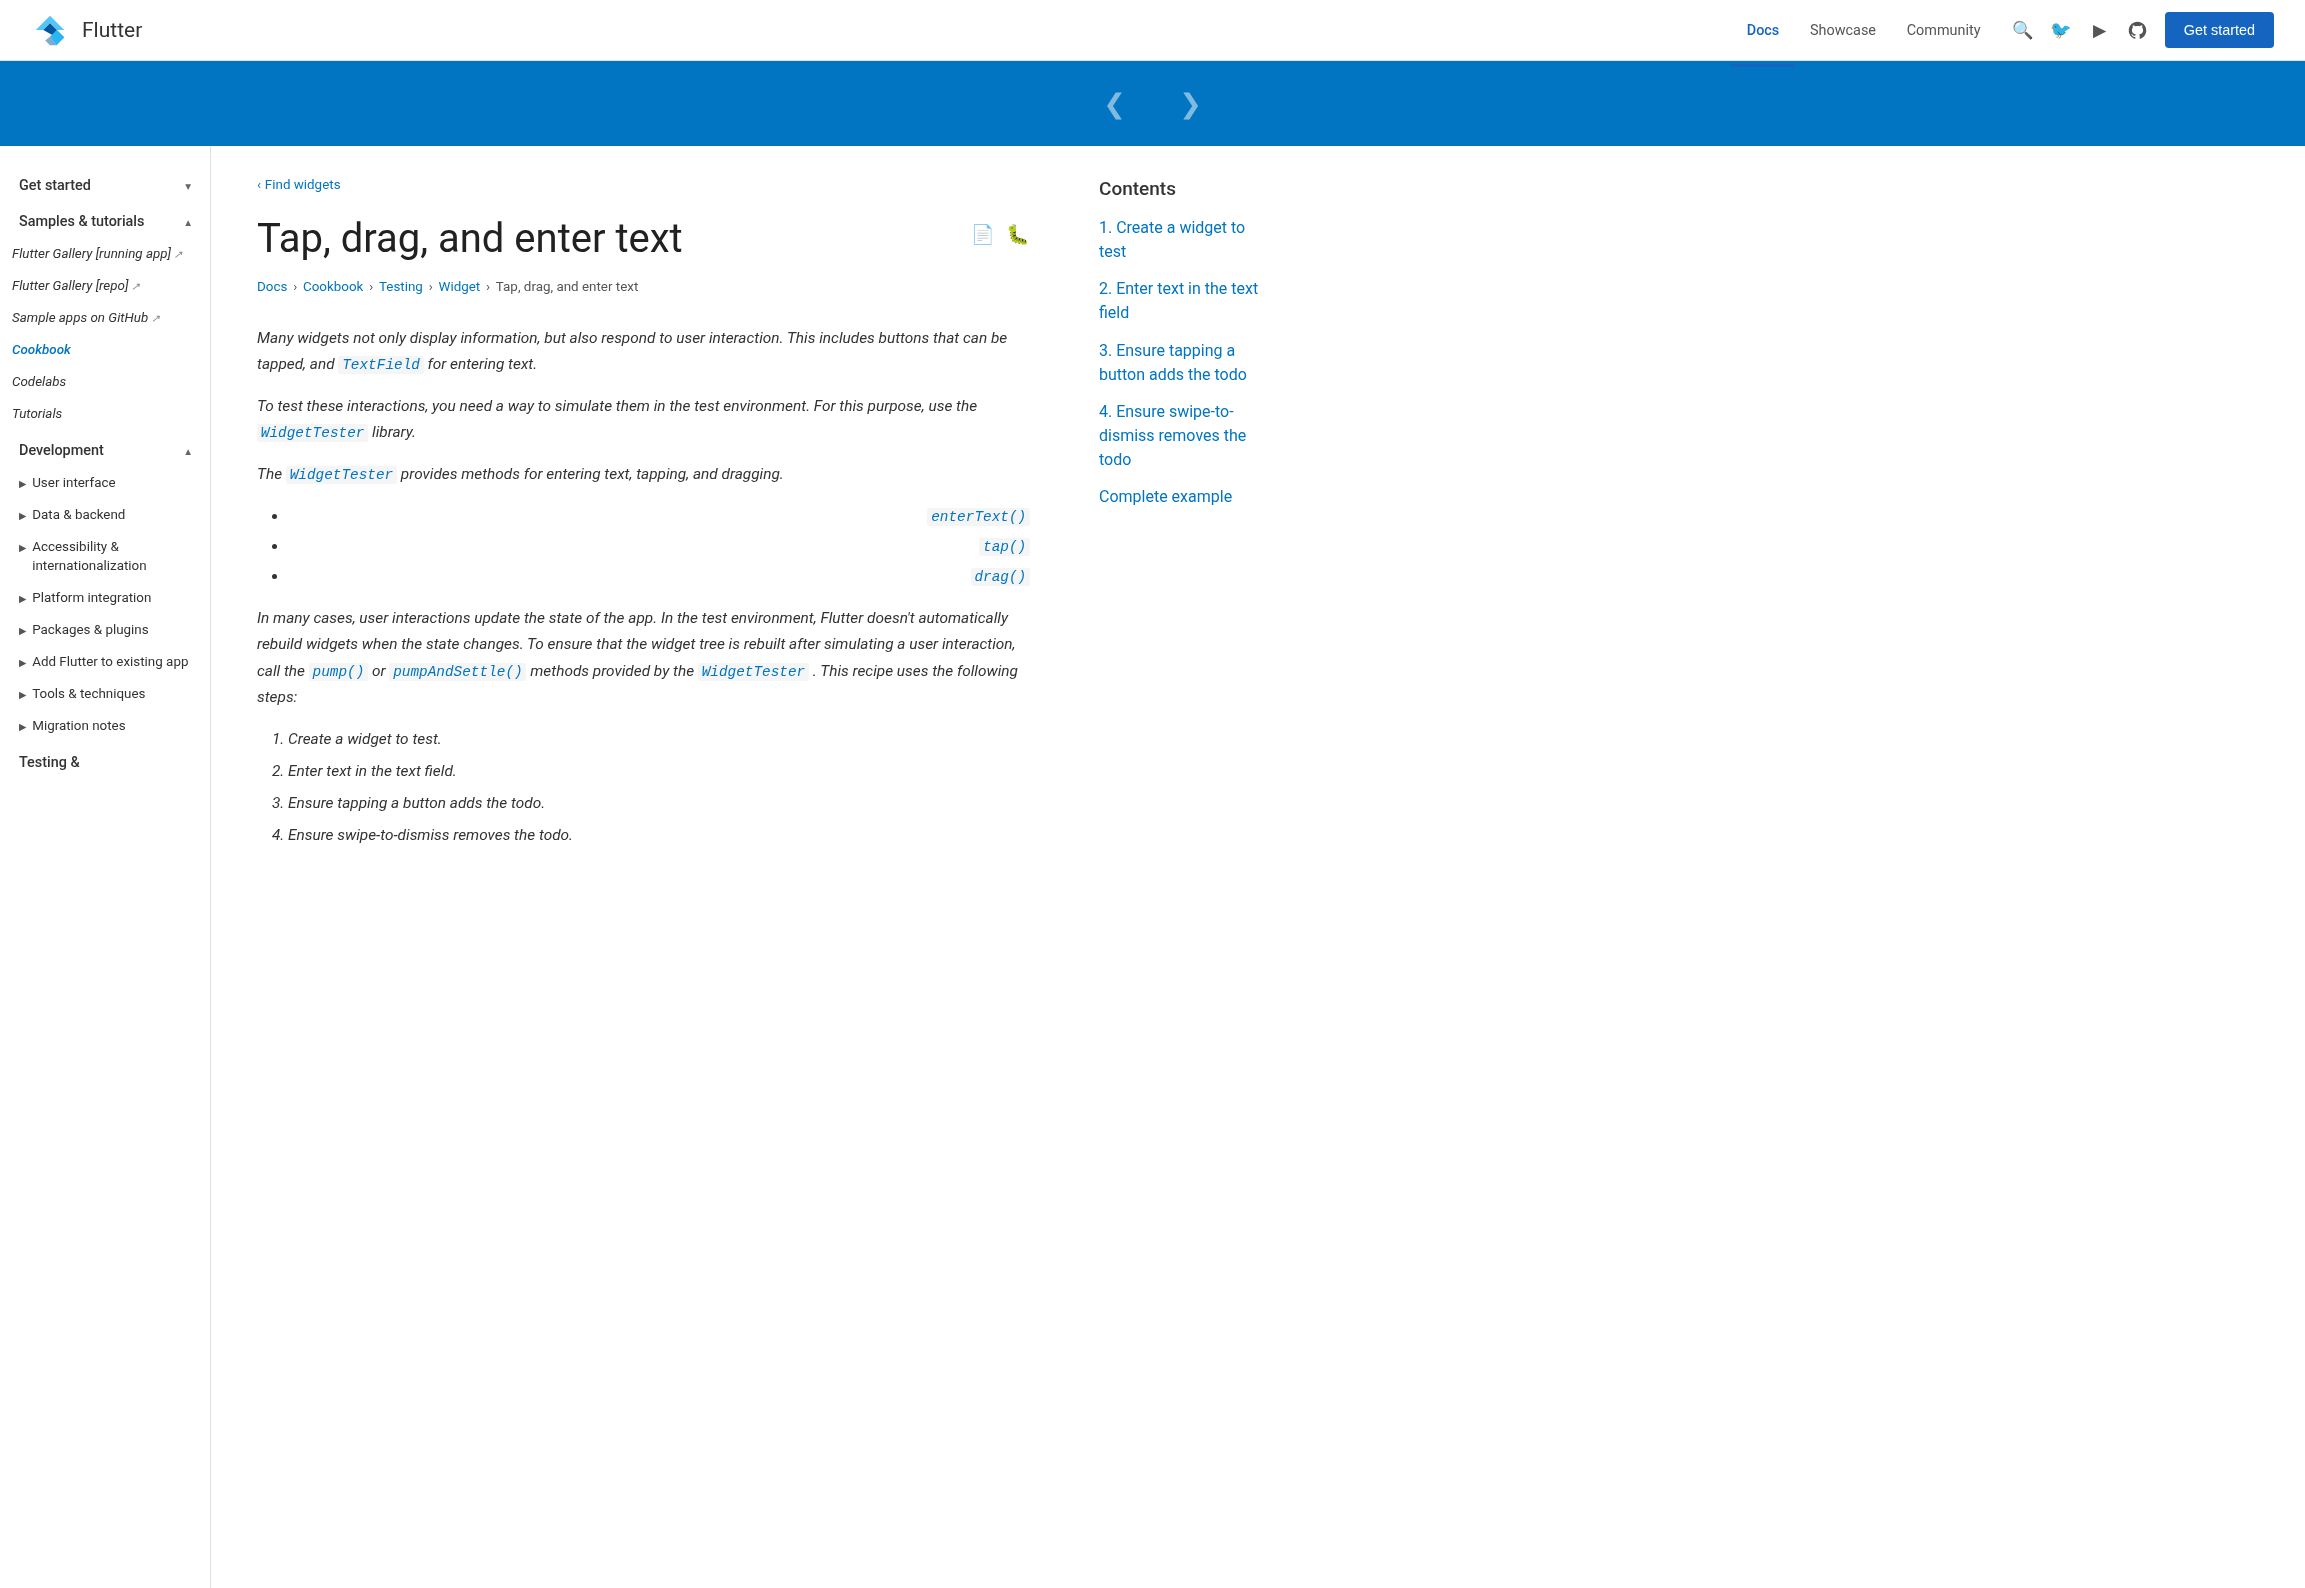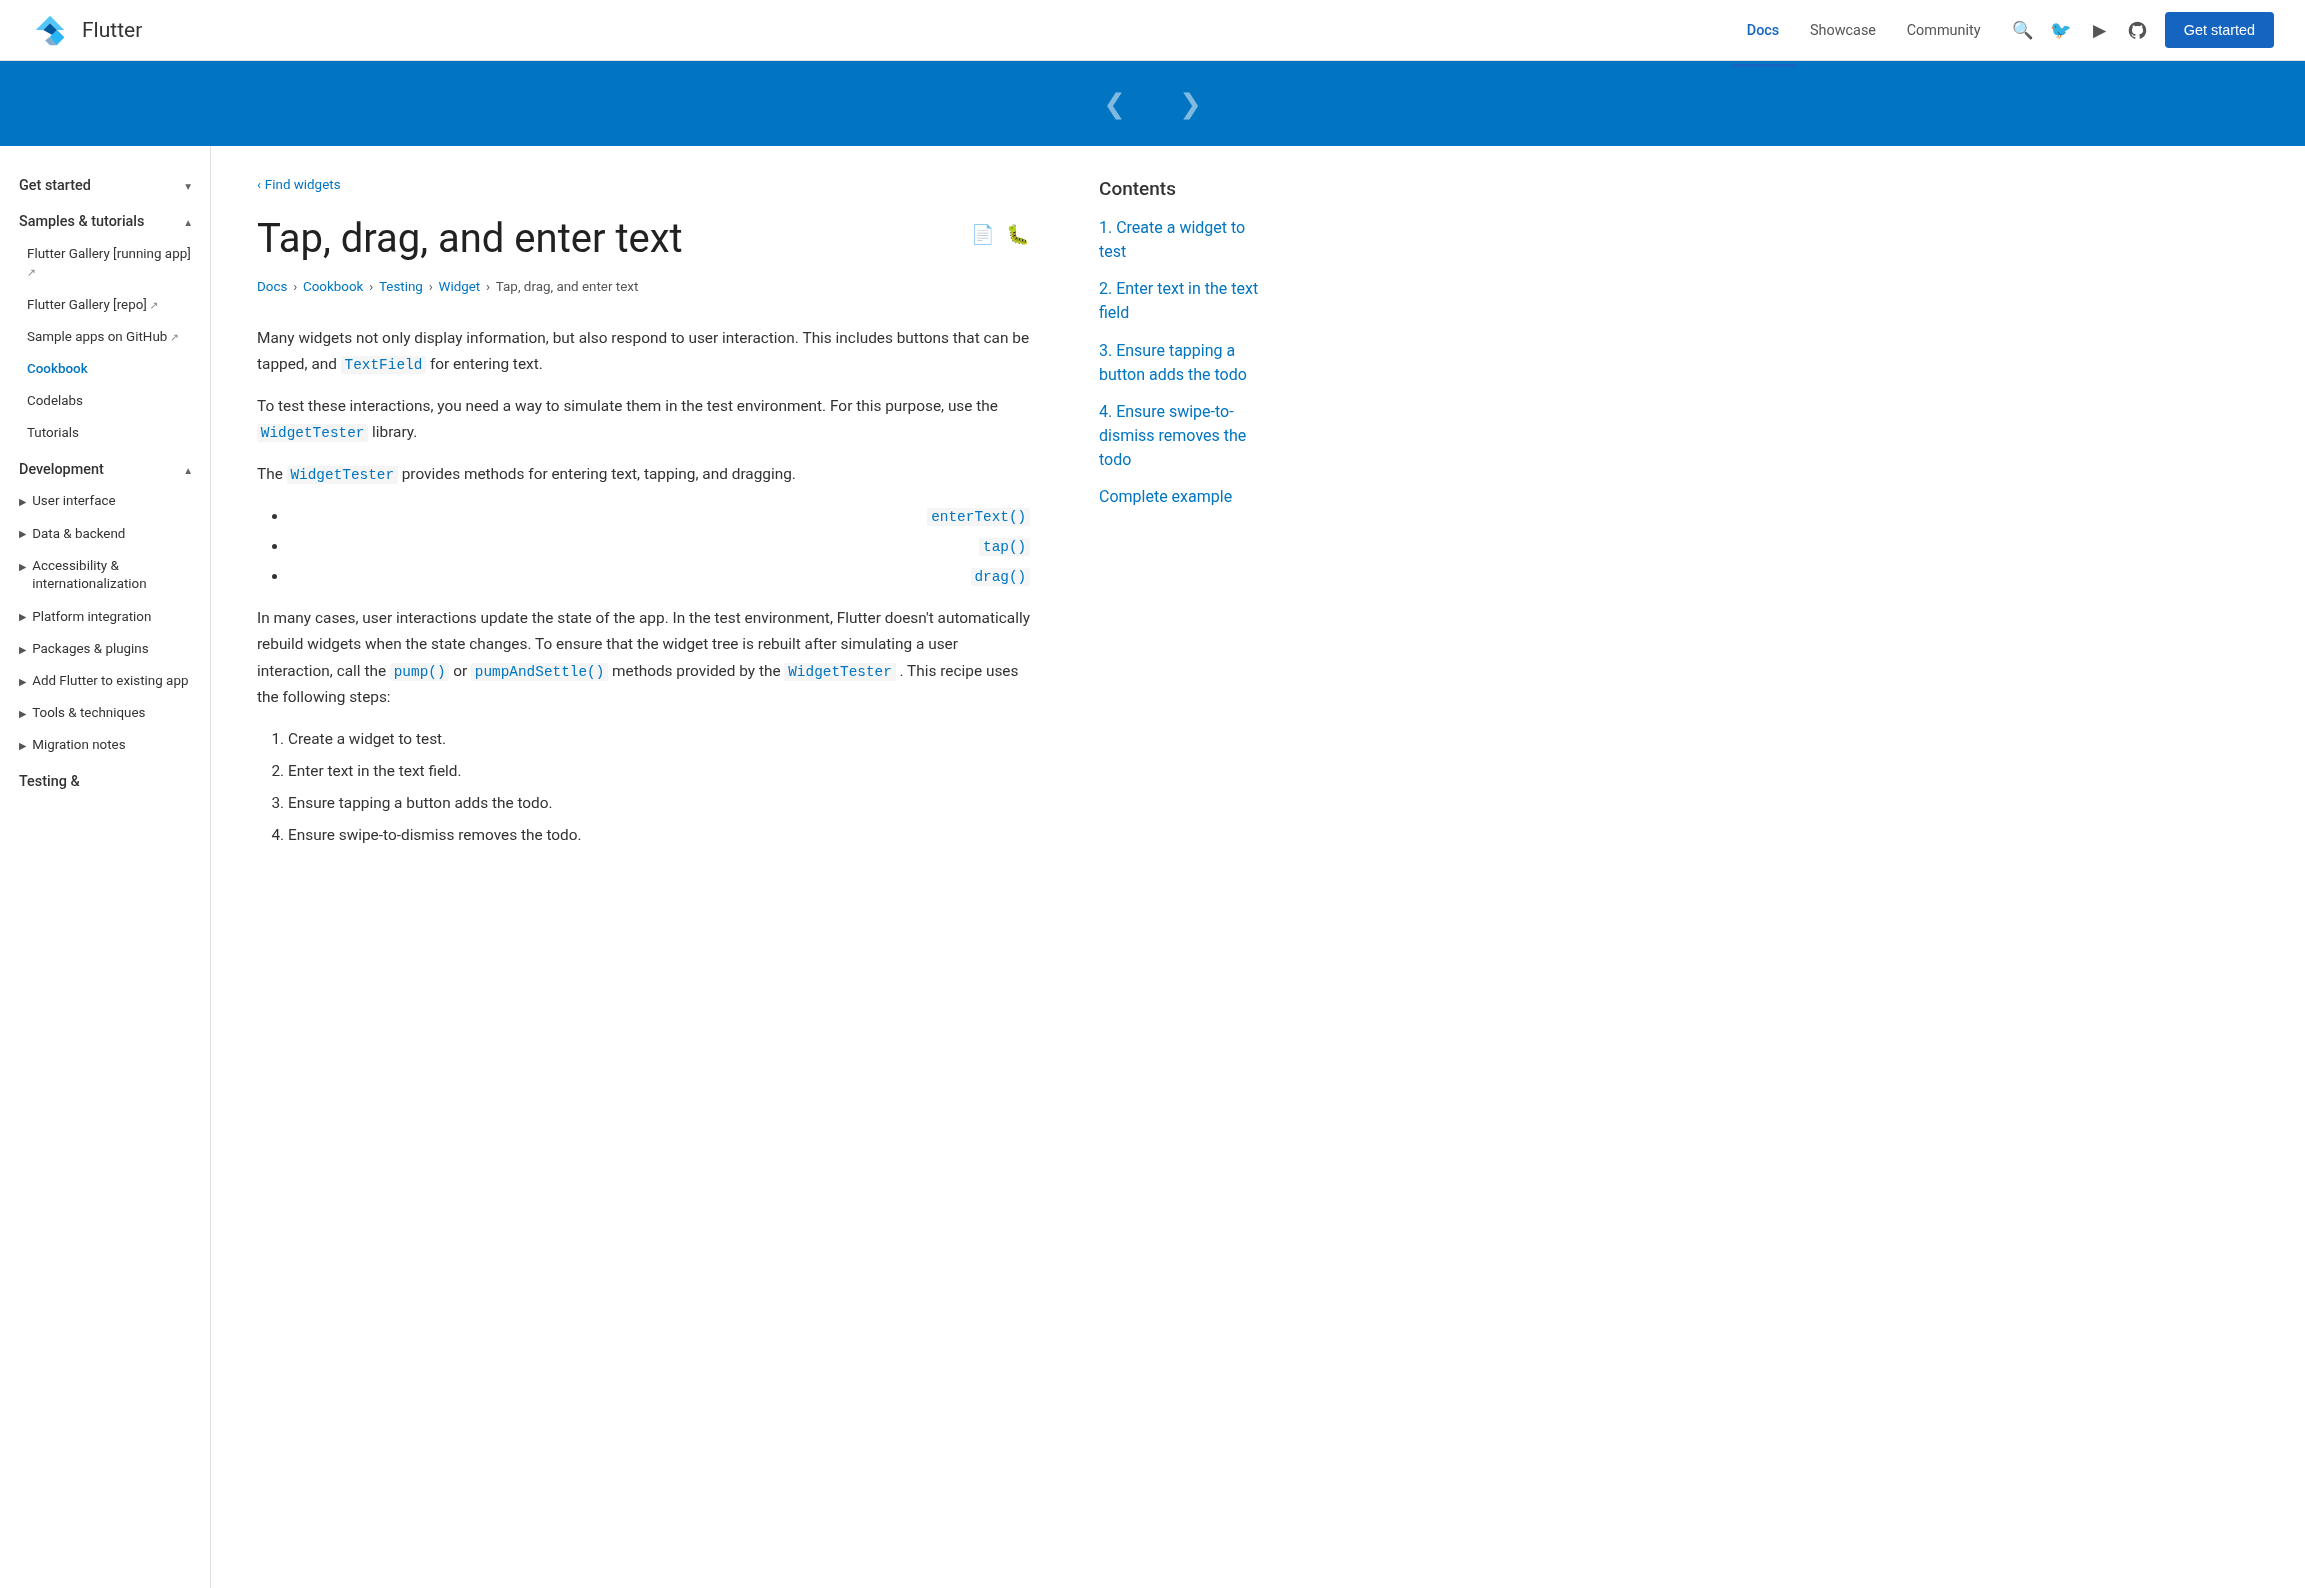--- a/index.html
+++ b/index.html
@@ -138,21 +138,22 @@
       font-size: 13.4px;
       color: #333;
       cursor: pointer;
       line-height: 1.4;
     }
     .sidebar-item.active {
       color: #0175C2;
       font-weight: 500;
     }
     .sidebar-item.sub {
-      padding-left: 27px;
+      padding-left: 12px;
+      font-style: italic;
     }
     .sidebar-item.external::after {
       content: ' ↗';
       font-size: 10.6px;
       color: #888;
     }
     .sidebar-arrow-item {
       display: flex;
       align-items: flex-start;
       gap: 5.8px;
@@ -228,20 +229,21 @@
     .page-action-icon {
       font-size: 19px;
       color: #555;
       cursor: pointer;
     }
 
     .content-body {
       font-size: 15.4px;
       line-height: 1.7;
       color: #333;
+      font-style: italic;
     }
     .content-body p {
       margin-bottom: 15.4px;
     }
     .code-inline {
       font-family: 'Courier New', monospace;
       color: #00897B;
       font-size: 14.4px;
       background: #f5f5f5;
       padding: 1px 3.8px;

